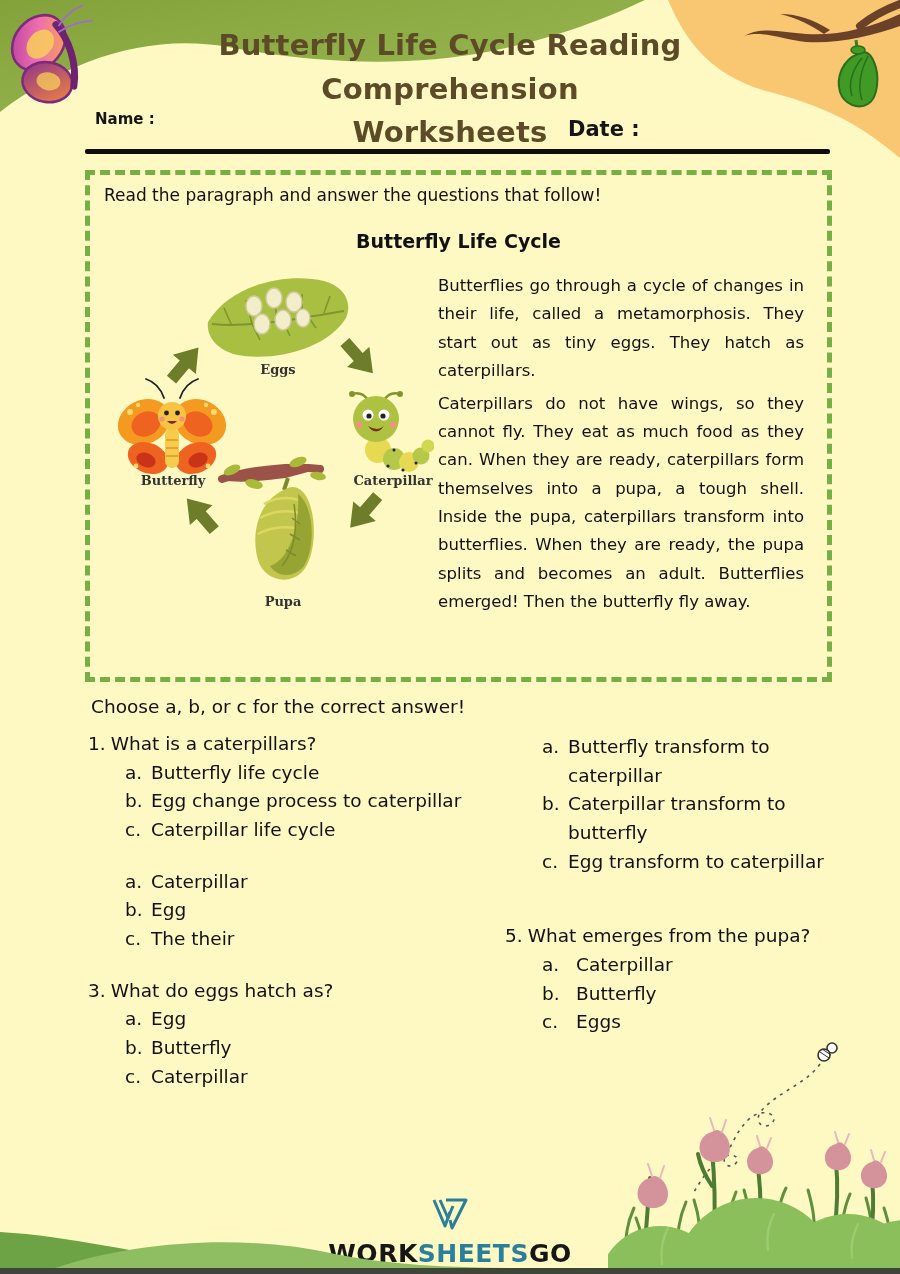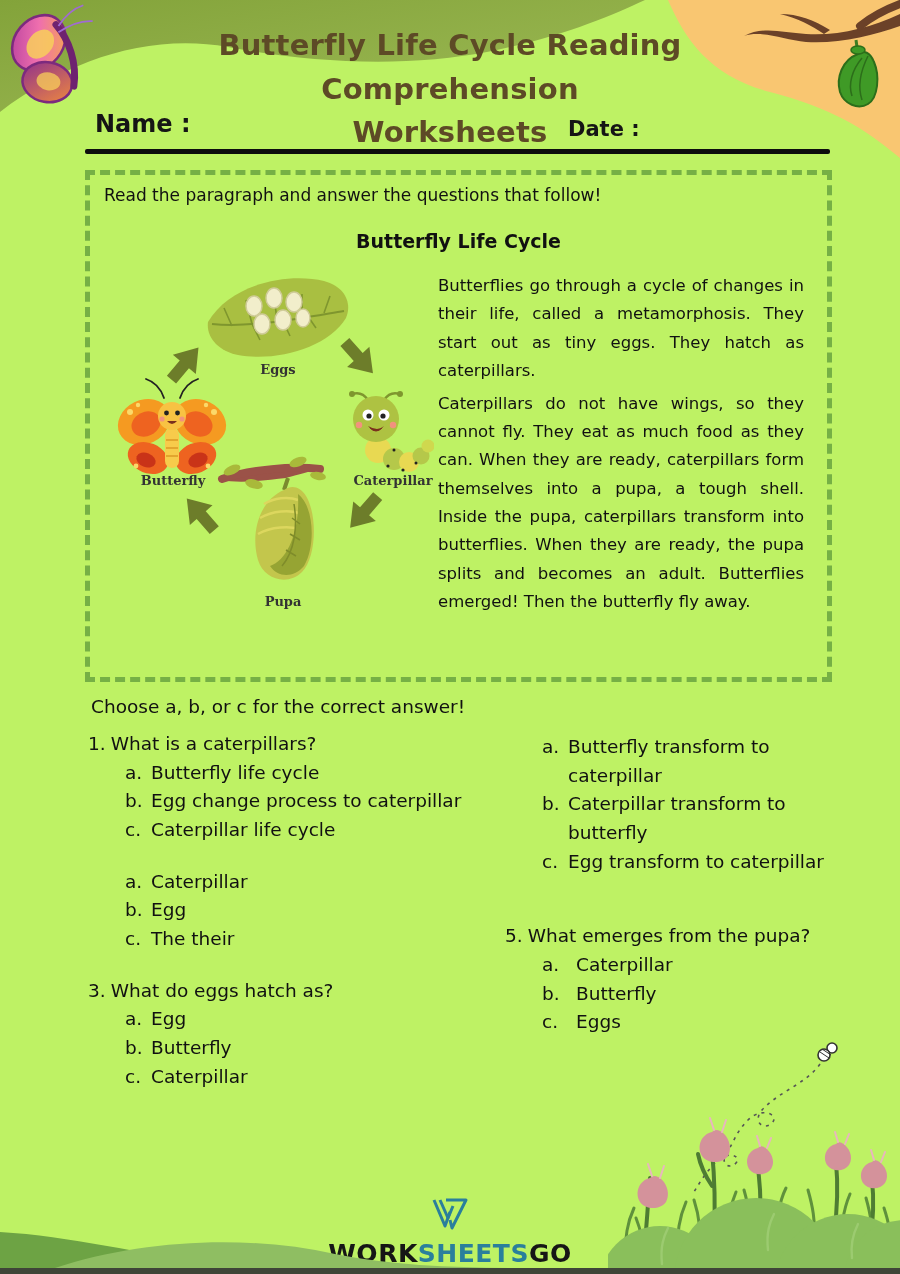--- a/index.html
+++ b/index.html
@@ -1,32 +1,32 @@
 <!DOCTYPE html>
 <html><head>
 <meta charset="utf-8">
 <style>
   * { margin:0; padding:0; box-sizing:border-box; }
   html,body { background:#ffffff; }
   .page {
     position:relative; width:900px; height:1274px; margin:0 auto;
-    background:#bef264; overflow:hidden;
+    background:#fef9c3; overflow:hidden;
     font-family:"DejaVu Sans", sans-serif; color:#111;
   }
   
   .header-bg { position:absolute; top:0; left:0; width:900px; height:175px; }
   .deco-butterfly { position:absolute; top:2px; left:4px; width:118px; height:108px; }
   .deco-branch { position:absolute; top:0; right:0; width:190px; height:112px; }
   .title {
     position:absolute; top:24px; left:90px; width:720px; text-align:center;
     font-size:29px; font-weight:bold; color:#5d4a26; line-height:1.5;
     letter-spacing:0.2px;
   }
   .title span { display:block; }
-  .name-label { position:absolute; left:95px; top:110px; font-size:24px; font-weight:bold; color:#151515; }
+  .name-label { position:absolute; left:95px; top:110px; font-size:15px; font-weight:bold; color:#151515; }
   .date-label { position:absolute; left:568px; top:117px; font-size:21px; font-weight:bold; color:#151515; }
   .divider { position:absolute; left:85px; top:149px; width:745px; height:5px; background:#0d0d0d; border-radius:2px; }
   
   .reading-box {
     position:absolute; left:85px; top:170px; width:747px; height:512px;
     border:5px dashed #76b045; padding:10px 12px;
   }
   .read-instruction { font-size:17px; margin-left:2px; }
   .passage-title { text-align:center; font-size:19px; font-weight:bold; margin-top:25px; }
   .box-content { display:flex; margin-top:14px; }

